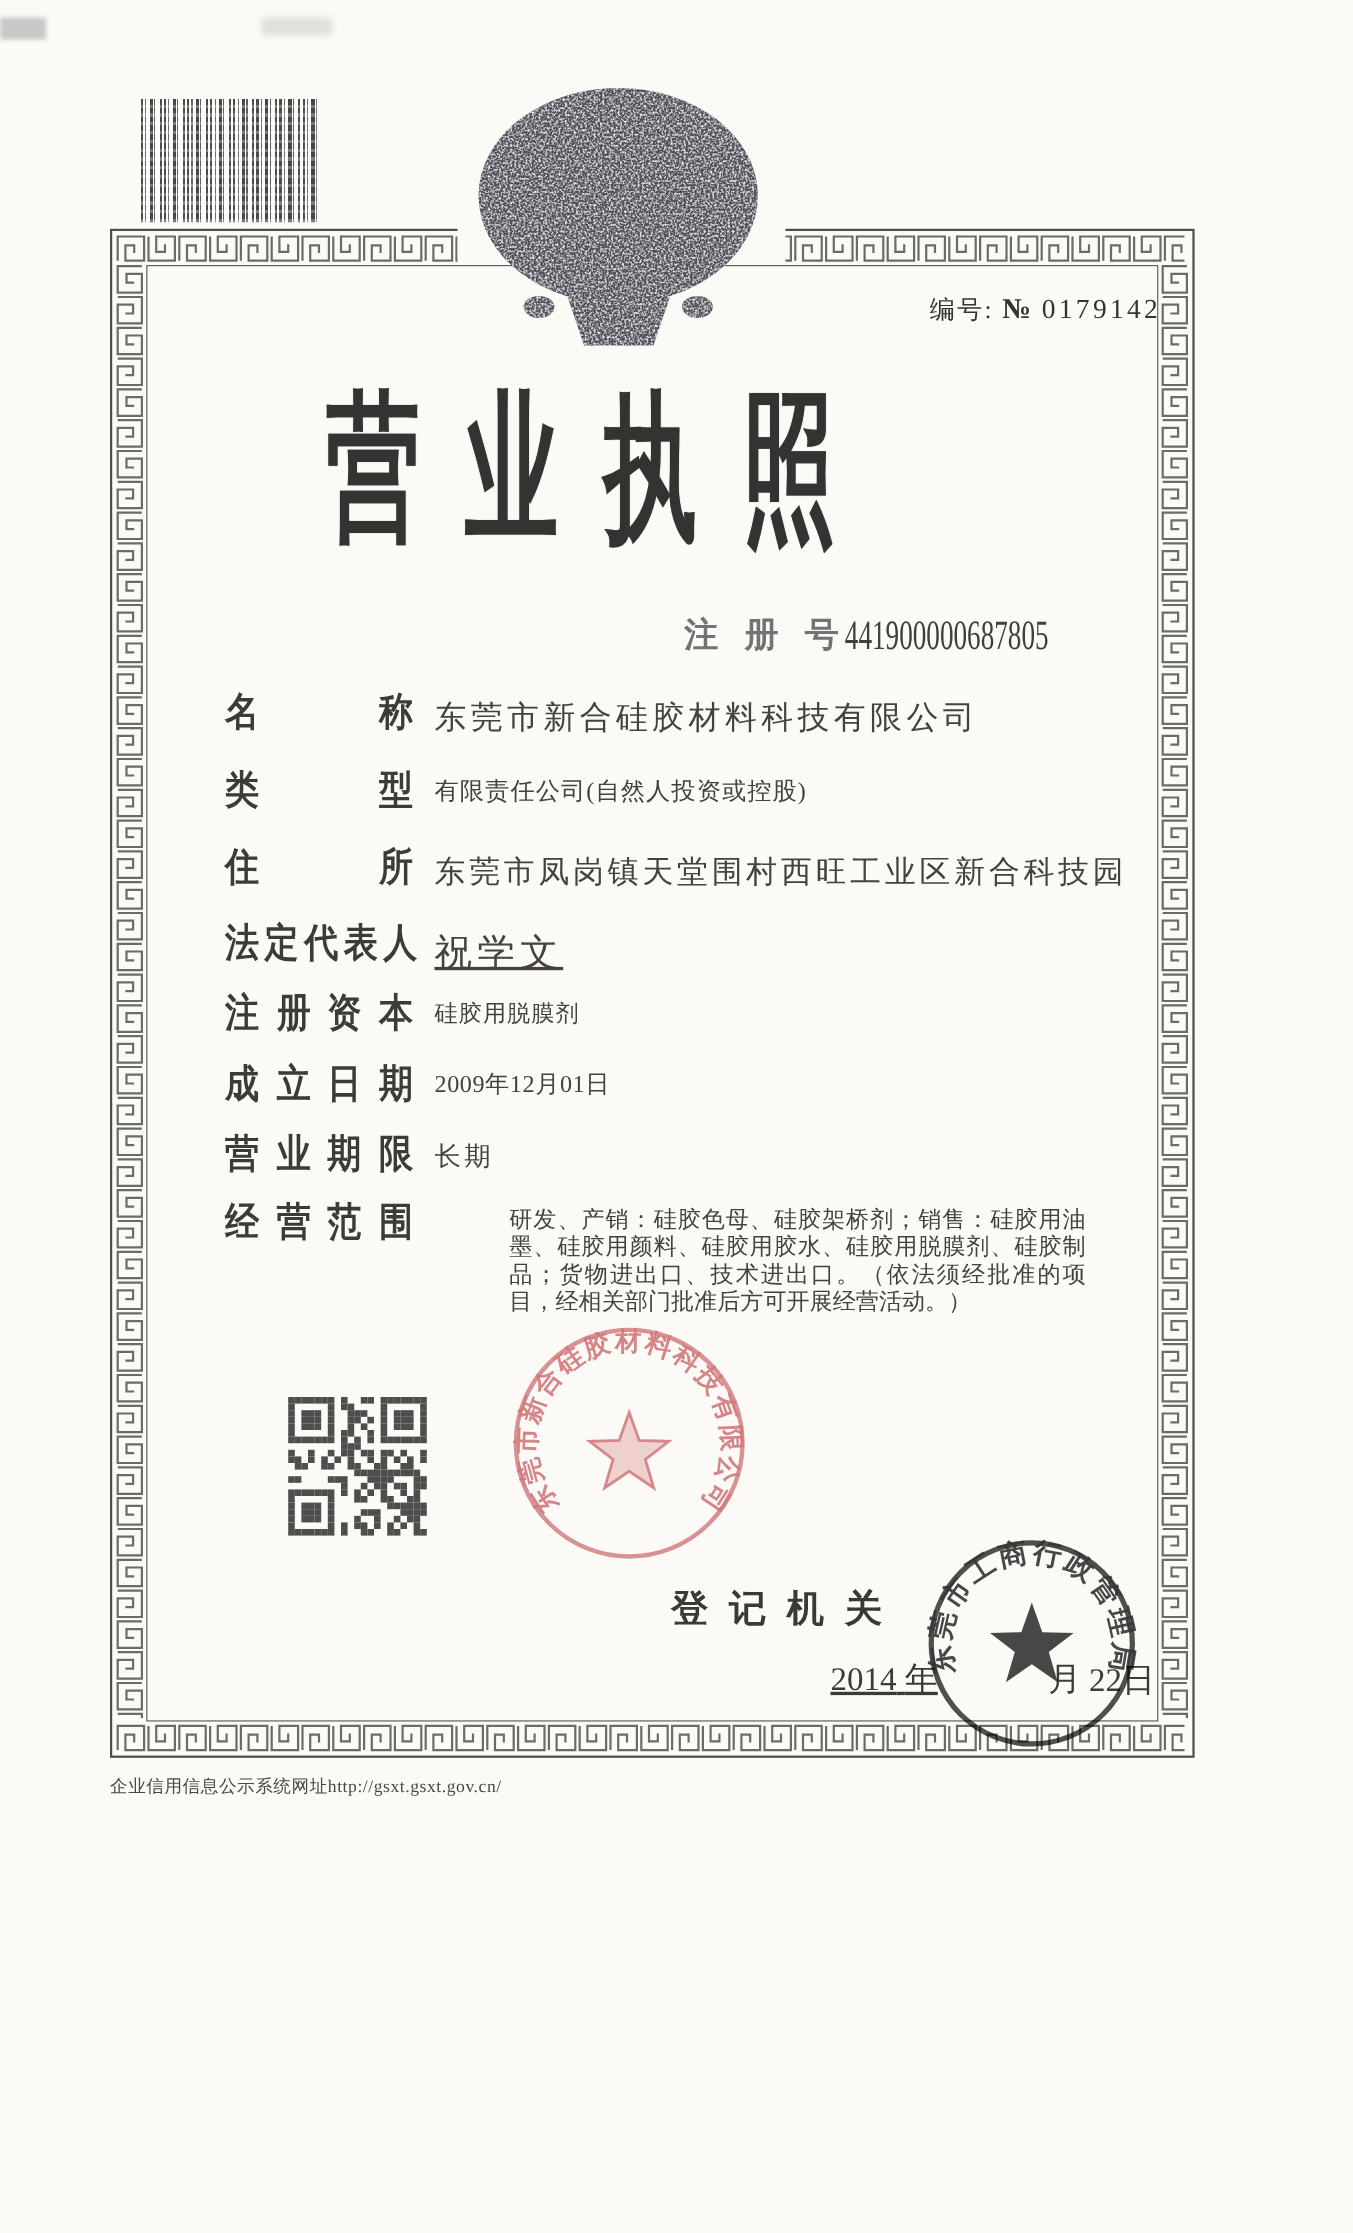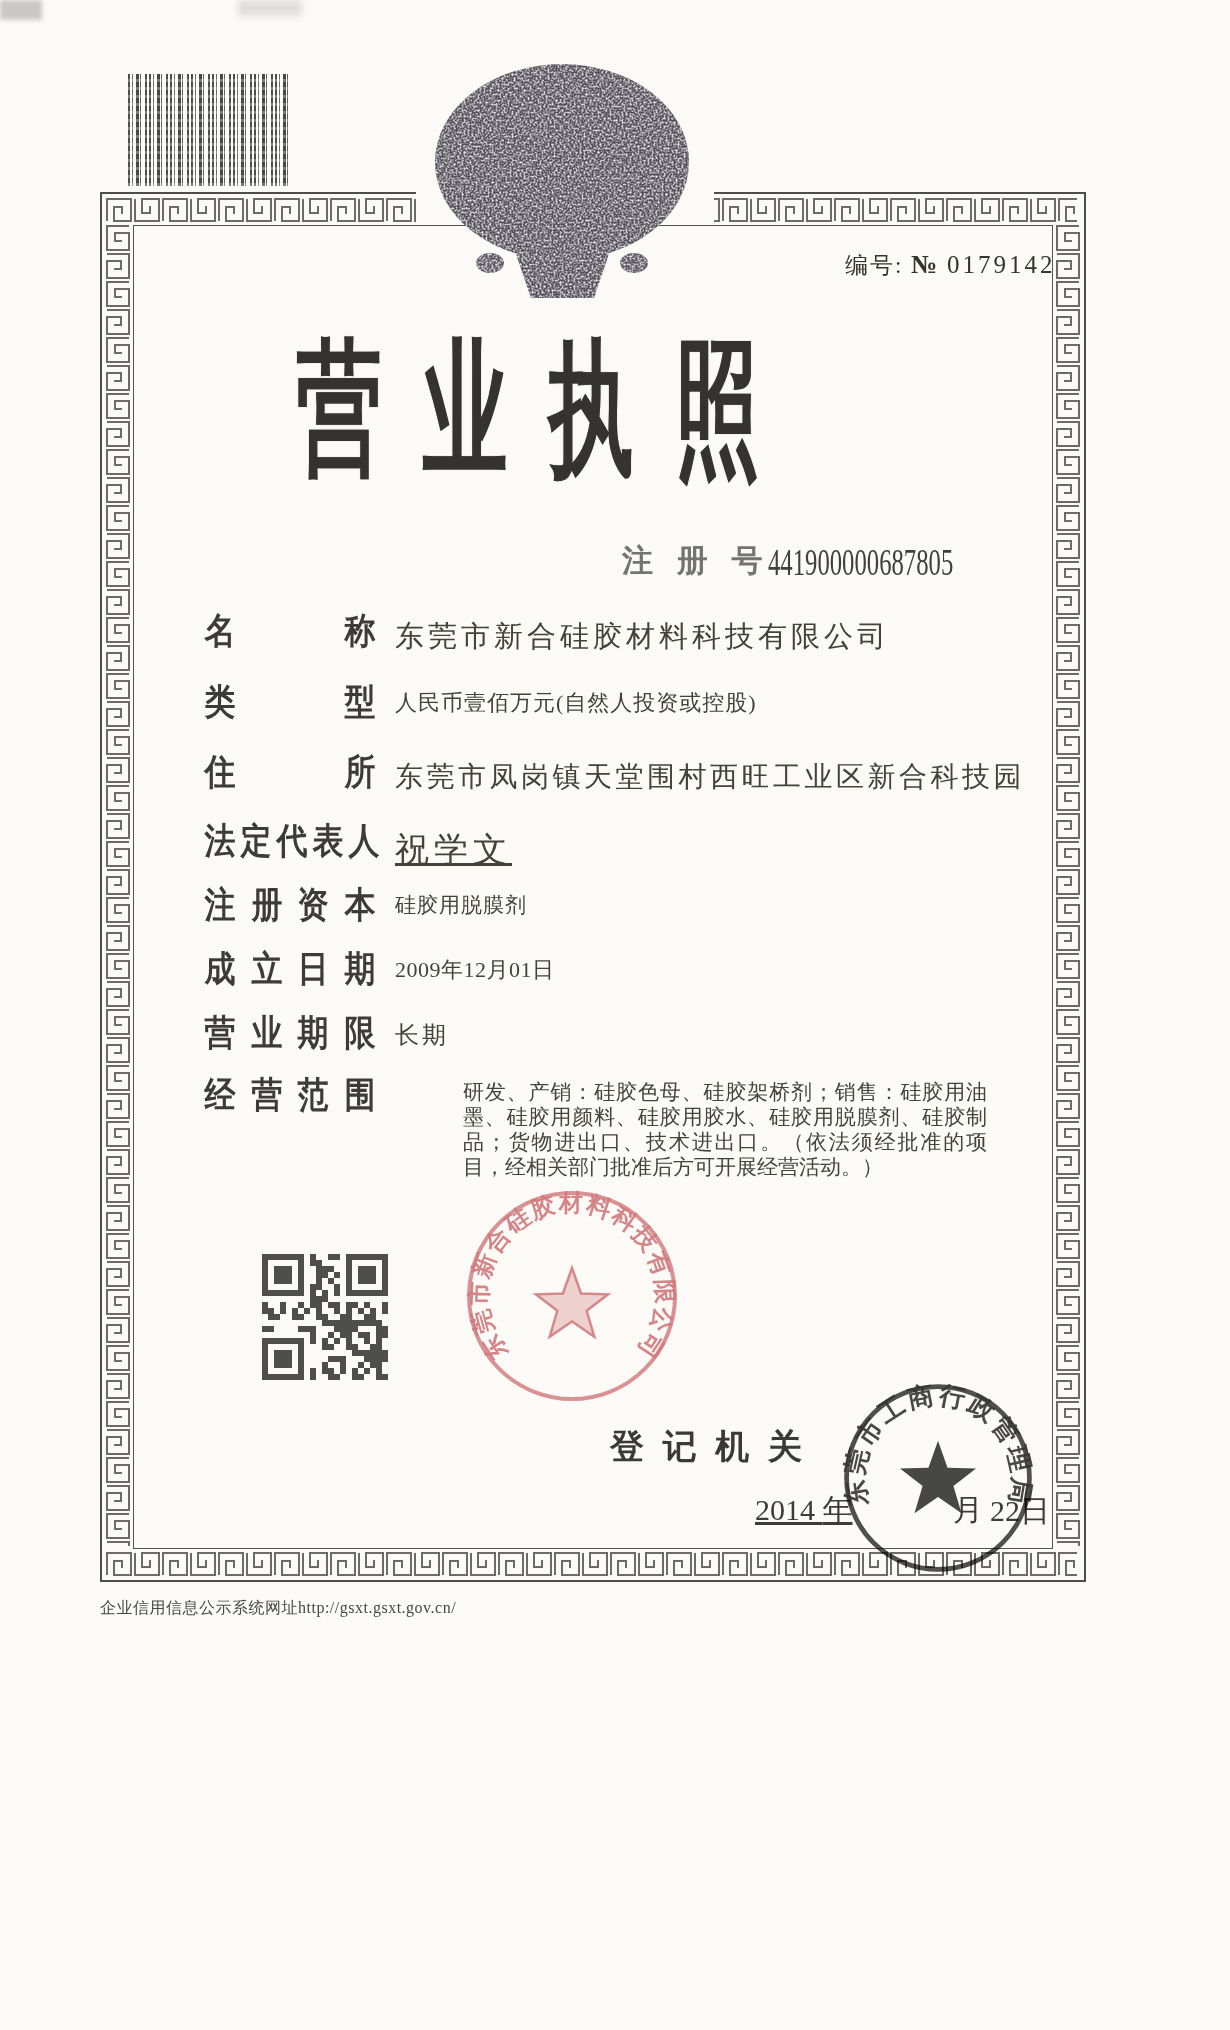--- a/index.html
+++ b/index.html
@@ -72,21 +72,21 @@
   .stamp-ring{fill:none;stroke:var(--stamp-black,#262626);stroke-width:5;stroke-opacity:.88;}
   .stamp-star{fill:var(--stamp-black,#262626);fill-opacity:.92;}
   .black-stamp text{fill:var(--stamp-black,#262626);fill-opacity:.92;font-size:27px;font-weight:700;letter-spacing:3px;font-family:"Liberation Serif","DejaVu Serif",serif;}
   
   .footer-left{left:100px;top:1598px;font-size:16px;letter-spacing:.5px;color:#494845;}
   .footer-right{left:700px;top:1594px;width:392px;font-size:20px;font-weight:700;letter-spacing:1px;color:#3d3c39;}
 </style>
 </head>
 <body>
 
-<div class="page abs" style="left:0;top:0;width:1230px;height:1459px;">
+<div class="page abs" style="left:0;top:16px;width:1230px;height:1459px;">
 
   <div class="abs corner-smudge"></div>
   <div class="abs top-smudge"></div>
 
   <div class="abs barcode"></div>
 
   <svg class="abs emblem" width="285" height="244" viewBox="0 0 285 244">
     <defs>
       <filter id="spk" x="-10%" y="-10%" width="120%" height="120%">
         <feTurbulence type="fractalNoise" baseFrequency="0.5" numOctaves="2" seed="11" result="n"></feTurbulence>
@@ -304,21 +304,21 @@
   <div id="fields">
       <div class="abs field-label" style="left: 202px; top: 612px; width: 176px;">
         <span>名</span>
         <span>称</span>
       </div>
       <div class="abs field-value" style="left: 395px; top: 617px; font-size: 29px; letter-spacing: 4px;">东莞市新合硅胶材料科技有限公司</div>
       <div class="abs field-label" style="left: 202px; top: 683px; width: 176px;">
         <span>类</span>
         <span>型</span>
       </div>
-      <div class="abs field-value" style="left: 395px; top: 688px; font-size: 22px; letter-spacing: 1px;">人民币壹佰万元(自然人投资或控股)</div>
+      <div class="abs field-value" style="left: 395px; top: 688px; font-size: 22px; letter-spacing: 1px;">有限责任公司(自然人投资或控股)</div>
       <div class="abs field-label" style="left: 202px; top: 753px; width: 176px;">
         <span>住</span>
         <span>所</span>
       </div>
       <div class="abs field-value" style="left: 395px; top: 758px; font-size: 28px; letter-spacing: 3.5px;">东莞市凤岗镇天堂围村西旺工业区新合科技园</div>
       <div class="abs field-label" style="left: 202px; top: 822px; width: 176px;">
         <span>法</span>
         <span>定</span>
         <span>代</span>
         <span>表</span>

